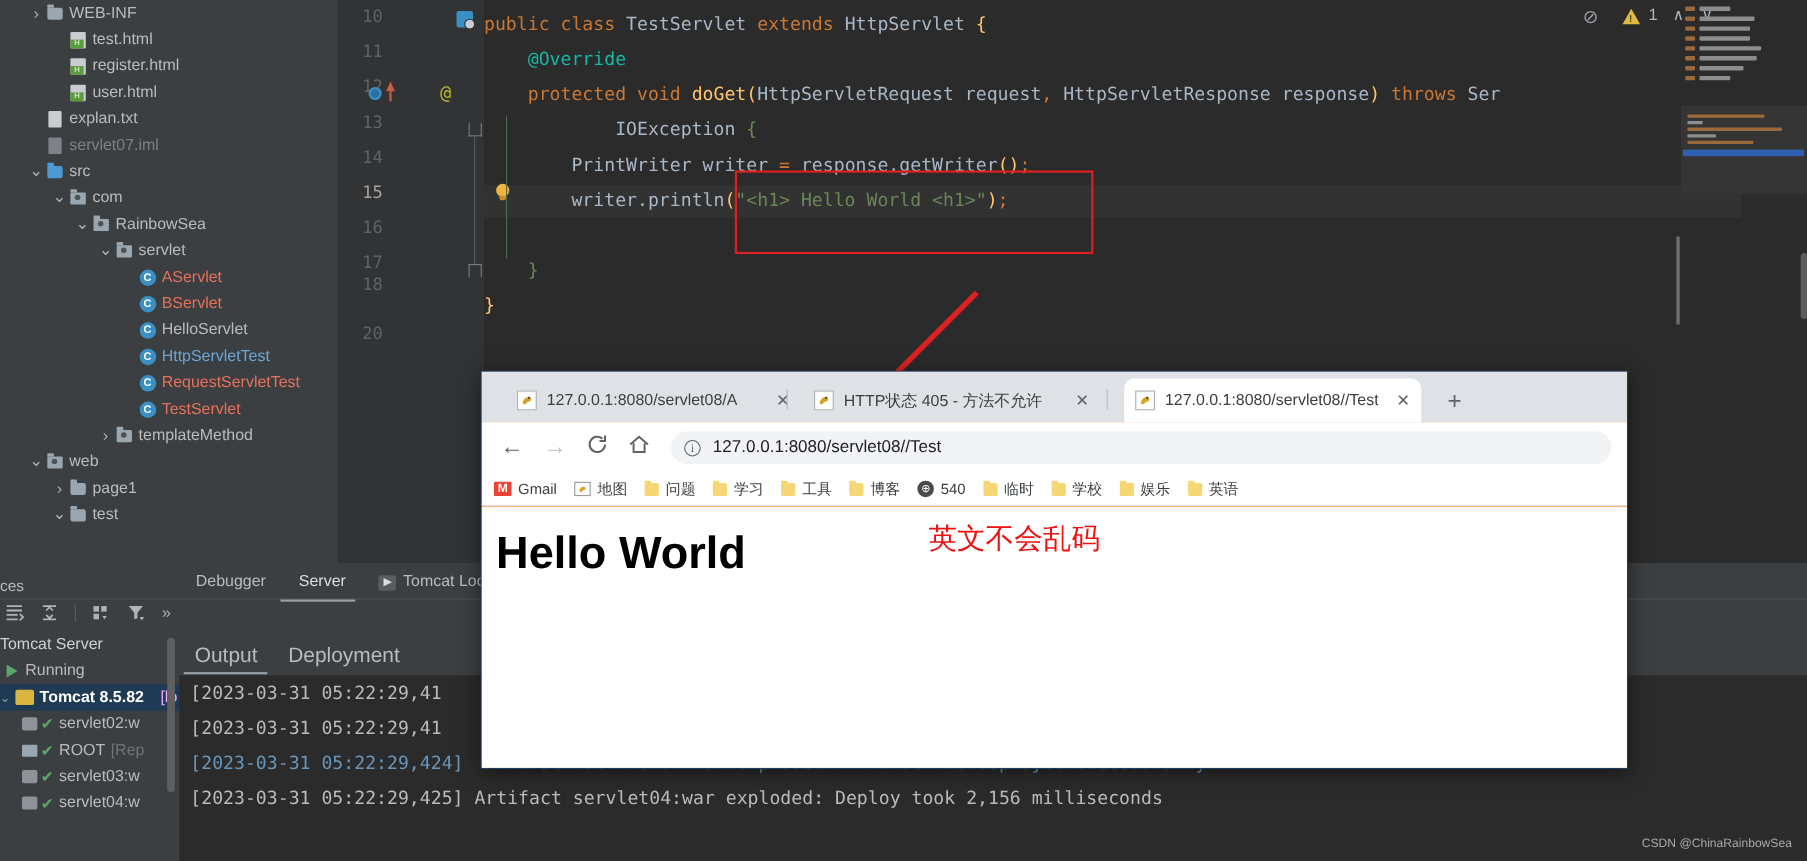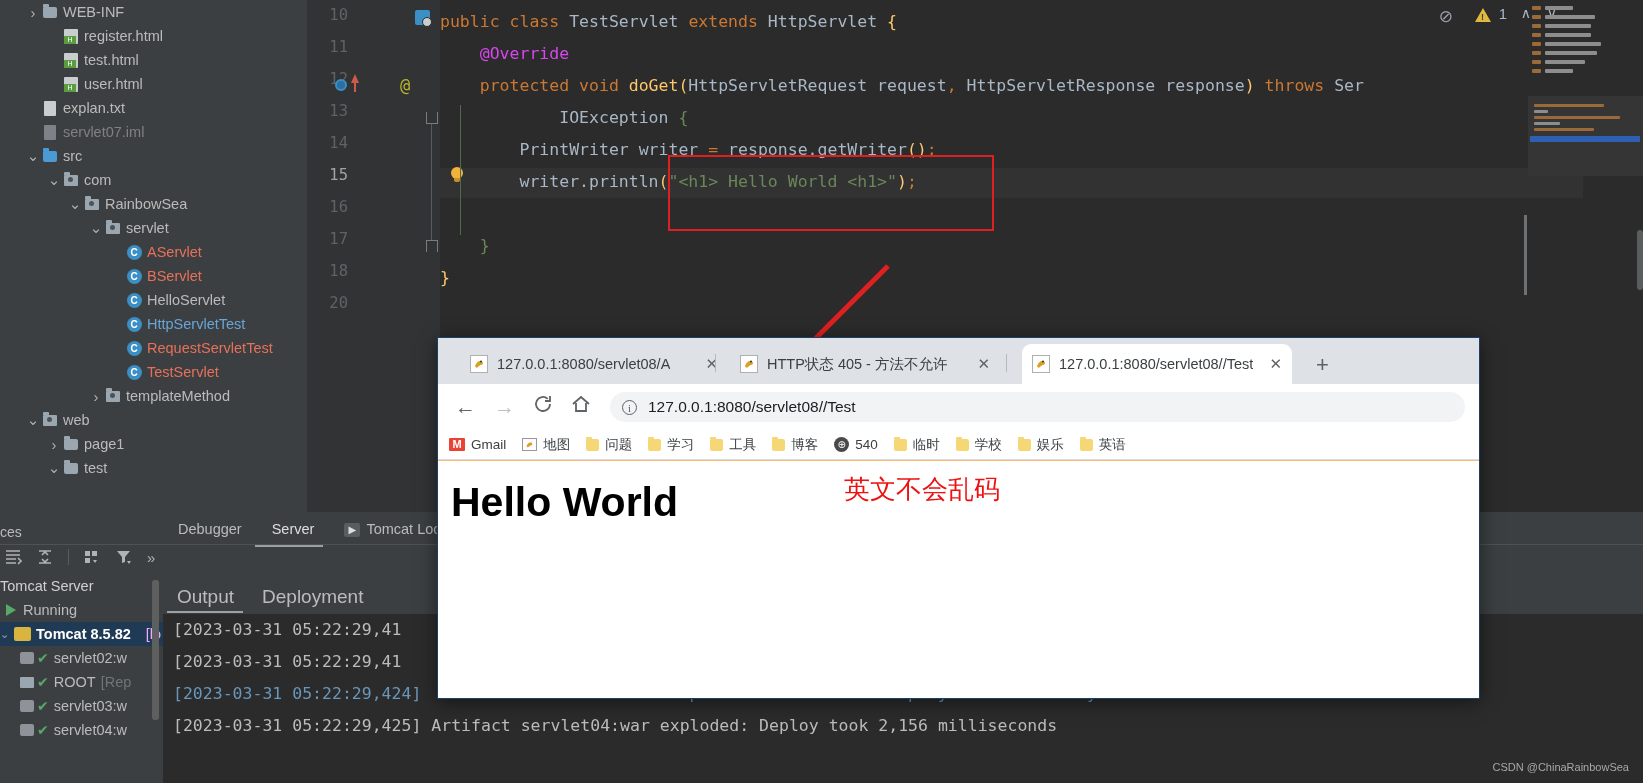--- a/index.html
+++ b/index.html
@@ -75,21 +75,21 @@
   .code-area { position:absolute; left:133px; top:0; right:0; height:512px; overflow:hidden; }
   .cl {
     position:absolute; left:0; white-space:pre;
     font-family:"DejaVu Sans Mono", monospace; font-size:16.5px; line-height:32px;
     color:#a9b7c6;
   }
   .kw { color:#cc7832; }
   .typ { color:#a9b7c6; }
   .mth { color:#ffc66d; }
   .str { color:#6a8759; }
-  .ann { color:#d946ef; }
+  .ann { color:#14b8a6; }
   .brace-y { color:#ffc66d; }
   .brace-g { color:#6a8759; }
   .hl-line { position:absolute; left:133px; right:60px; height:30px; background:#323232; }
 
   .fold-bar { position:absolute; left:119px; width:1px; background:#585b5d; }
   .indent-guide { position:absolute; width:1px; background:#4b5052; }
 
   .bulb { position:absolute; width:14px; height:18px; }
   .bulb:before { content:''; position:absolute; left:1px; top:0; width:12px; height:12px;
       border-radius:50%; background:#f2b33d; }
@@ -205,28 +205,28 @@
         <span class="ico">
           <span class="folder"></span>
         </span>
         <span class="tlabel ">WEB-INF</span>
       </div>
       <div class="tree-row" style="padding-left: 46px;">
         <span class="tw arrow"></span>
         <span class="ico">
           <span class="htmlico"></span>
         </span>
+        <span class="tlabel ">test.html</span>
+      </div>
+      <div class="tree-row" style="padding-left: 46px;">
+        <span class="tw arrow"></span>
+        <span class="ico">
+          <span class="htmlico"></span>
+        </span>
         <span class="tlabel ">register.html</span>
-      </div>
-      <div class="tree-row" style="padding-left: 46px;">
-        <span class="tw arrow"></span>
-        <span class="ico">
-          <span class="htmlico"></span>
-        </span>
-        <span class="tlabel ">test.html</span>
       </div>
       <div class="tree-row" style="padding-left: 46px;">
         <span class="tw arrow"></span>
         <span class="ico">
           <span class="htmlico"></span>
         </span>
         <span class="tlabel ">user.html</span>
       </div>
       <div class="tree-row" style="padding-left: 25px;">
         <span class="tw arrow"></span>
@@ -346,21 +346,21 @@
   <div id="editor">
     <div id="gutter">
         <div class="gline" style="top: 6px;">10</div>
         <div class="gline" style="top: 38px;">11</div>
         <div class="gline" style="top: 70px;">12</div>
         <div class="gline" style="top: 102px;">13</div>
         <div class="gline" style="top: 134px;">14</div>
         <div class="gline cur" style="top: 166px;">15</div>
         <div class="gline" style="top: 198px;">16</div>
         <div class="gline" style="top: 230px;">17</div>
-        <div class="gline" style="top: 262px;">18</div>
+        <div class="gline" style="top: 250px;">18</div>
         <div class="gline" style="top: 294px;">20</div>
       </div>
     <div class="hl-line" style="top:168px"></div>
     <div class="code-area">
         <div class="cl" style="top: 6px;"><span class="kw">public </span><span class="kw">class </span><span class="typ">TestServlet </span><span class="kw">extends </span><span class="typ">HttpServlet </span><span class="brace-y">{</span></div>
         <div class="cl" style="top: 38px;"><span class="ann">    @Override</span></div>
         <div class="cl" style="top: 70px;"><span class="kw">    protected </span><span class="kw">void </span><span class="mth">doGet</span><span class="brace-y">(</span><span class="typ">HttpServletRequest </span><span class="typ">request</span><span class="kw">,</span><span class="typ"> HttpServletResponse </span><span class="typ">response</span><span class="brace-y">) </span><span class="kw">throws </span><span class="typ">Ser</span></div>
         <div class="cl" style="top: 102px;"><span class="typ">            IOException </span><span class="brace-g">{</span></div>
         <div class="cl" style="top: 134px;"><span class="typ">        PrintWriter </span><span class="typ">writer </span><span class="kw">= </span><span class="typ">response</span><span class="typ">.</span><span class="typ">getWriter</span><span class="brace-y">()</span><span class="kw">;</span></div>
         <div class="cl" style="top: 166px;"><span class="typ">        writer</span><span class="typ">.</span><span class="typ">println</span><span class="brace-y">(</span><span class="str">"&lt;h1&gt; Hello World &lt;h1&gt;"</span><span class="brace-y">)</span><span class="kw">;</span></div>

